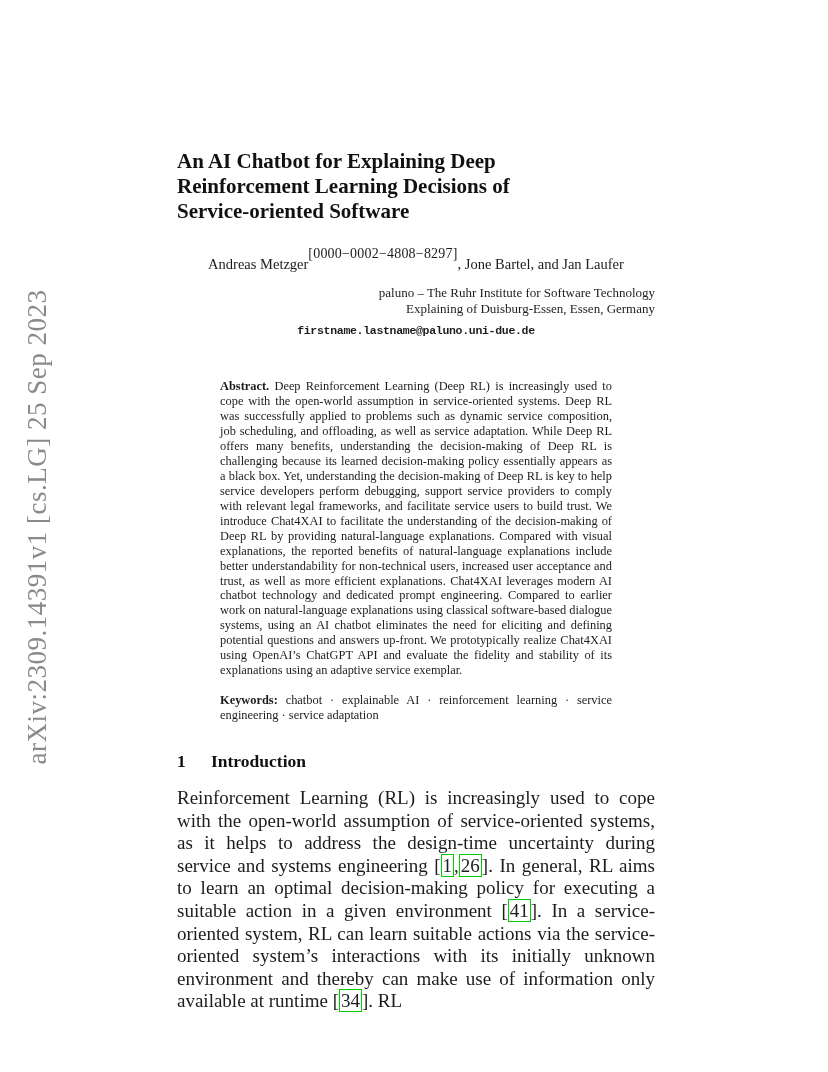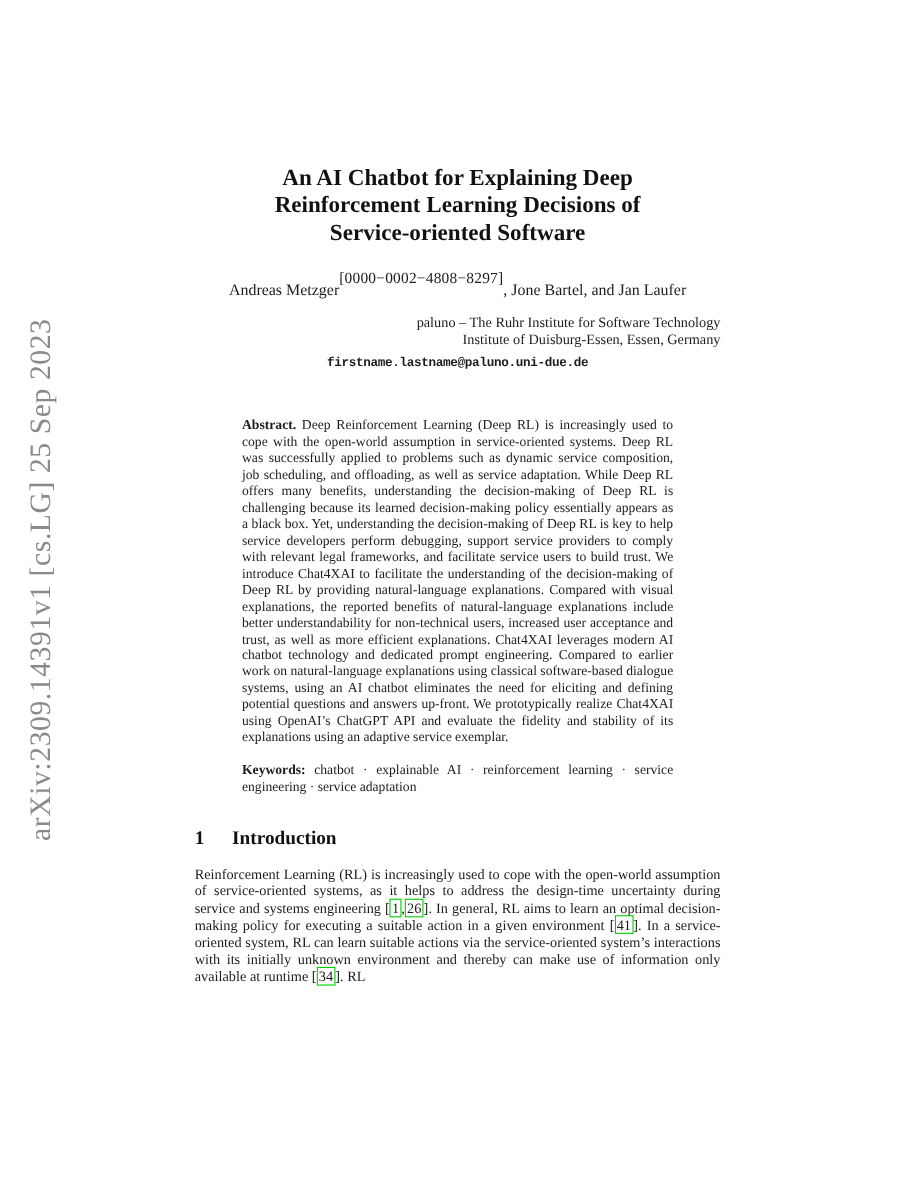--- a/index.html
+++ b/index.html
@@ -25,21 +25,21 @@
     font-family: "Liberation Serif", serif;
   }
   .content {
     position: absolute;
     left: 177px;
     top: 0;
     width: 478px;
   }
   .title {
     margin-top: 149px;
-    text-align: center;
+    text-align: left;
     font-size: 21px;
     font-weight: bold;
     line-height: 1.18;
     color: #111;
   }
   .authors {
     margin-top: 28px;
     text-align: center;
     font-size: 14.5px;
   }
@@ -81,21 +81,21 @@
   .section-heading {
     margin-top: 28px;
     font-size: 17.5px;
     font-weight: bold;
     color: #111;
   }
   .section-heading .num { display: inline-block; width: 34px; }
   .body-para {
     margin-top: 15px;
     text-align: justify;
-    font-size: 13px;
+    font-size: 19px;
     line-height: 1.19;
   }
   .cite {
     color: inherit;
     text-decoration: none;
     border: 1px solid #00ce00;
     padding: 0 1px;
     line-height: 1;
   }
 </style>
@@ -113,21 +113,21 @@
       <span>Reinforcement Learning Decisions of</span><br>
       <span>Service-oriented Software</span>
     </h1>
 
     <div class="authors">
       <span>Andreas Metzger</span><sup>[0000−0002−4808−8297]</sup><span>, Jone Bartel, and Jan Laufer</span>
     </div>
 
     <div class="affiliation">
       <div>paluno – The Ruhr Institute for Software Technology</div>
-      <div>Institute of Duisburg-Essen, Essen, Germany</div>
+      <div>Explaining of Duisburg-Essen, Essen, Germany</div>
     </div>
     <div class="email">firstname.lastname@paluno.uni-due.de</div>
 
     <p class="abstract">
       <span class="label">Abstract.</span><span> Deep Reinforcement Learning (Deep RL) is increasingly used to cope with the open-world assumption in service-oriented systems. Deep RL was successfully applied to problems such as dynamic service composition, job scheduling, and offloading, as well as service adaptation. While Deep RL offers many benefits, understanding the decision-making of Deep RL is challenging because its learned decision-making policy essentially appears as a black box. Yet, understanding the decision-making of Deep RL is key to help service developers perform debugging, support service providers to comply with relevant legal frameworks, and facilitate service users to build trust. We introduce Chat4XAI to facilitate the understanding of the decision-making of Deep RL by providing natural-language explanations. Compared with visual explanations, the reported benefits of natural-language explanations include better understandability for non-technical users, increased user acceptance and trust, as well as more efficient explanations. Chat4XAI leverages modern AI chatbot technology and dedicated prompt engineering. Compared to earlier work on natural-language explanations using classical software-based dialogue systems, using an AI chatbot eliminates the need for eliciting and defining potential questions and answers up-front. We prototypically realize Chat4XAI using OpenAI’s ChatGPT API and evaluate the fidelity and stability of its explanations using an adaptive service exemplar.</span>
     </p>
 
     <p class="keywords">
       <span class="label">Keywords:</span><span> chatbot · explainable AI · reinforcement learning · service engineering · service adaptation</span>
     </p>

